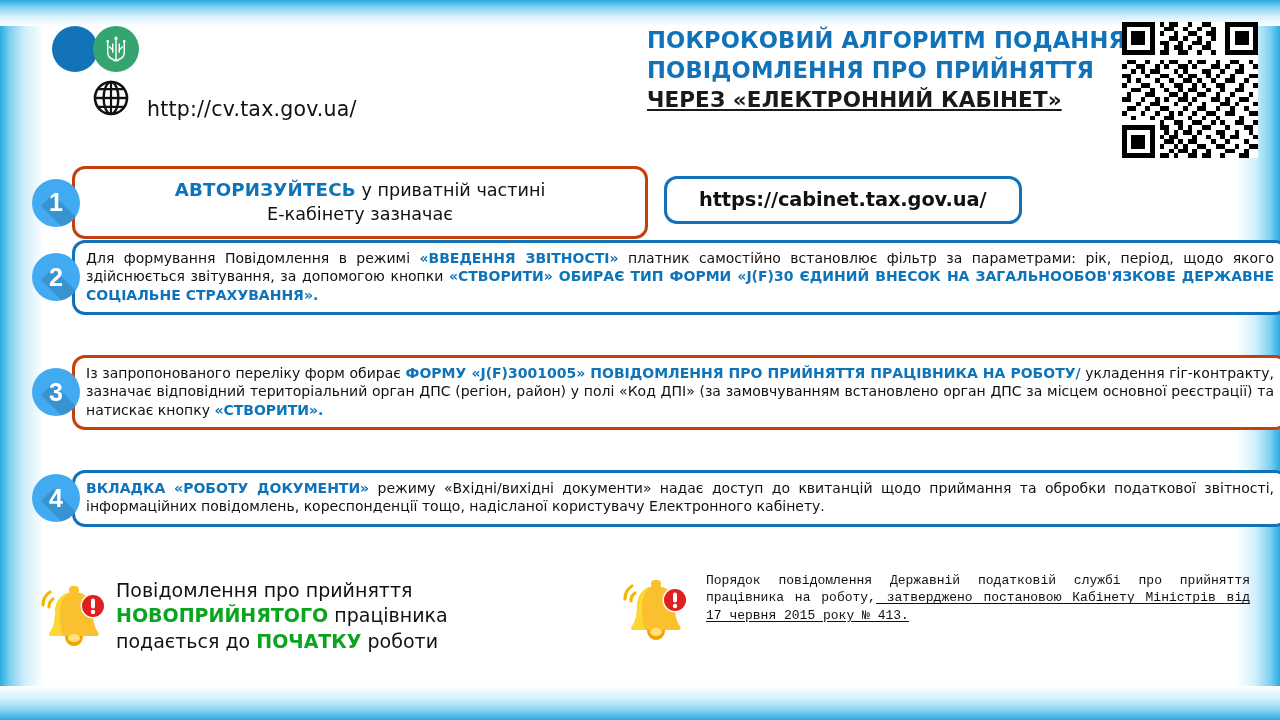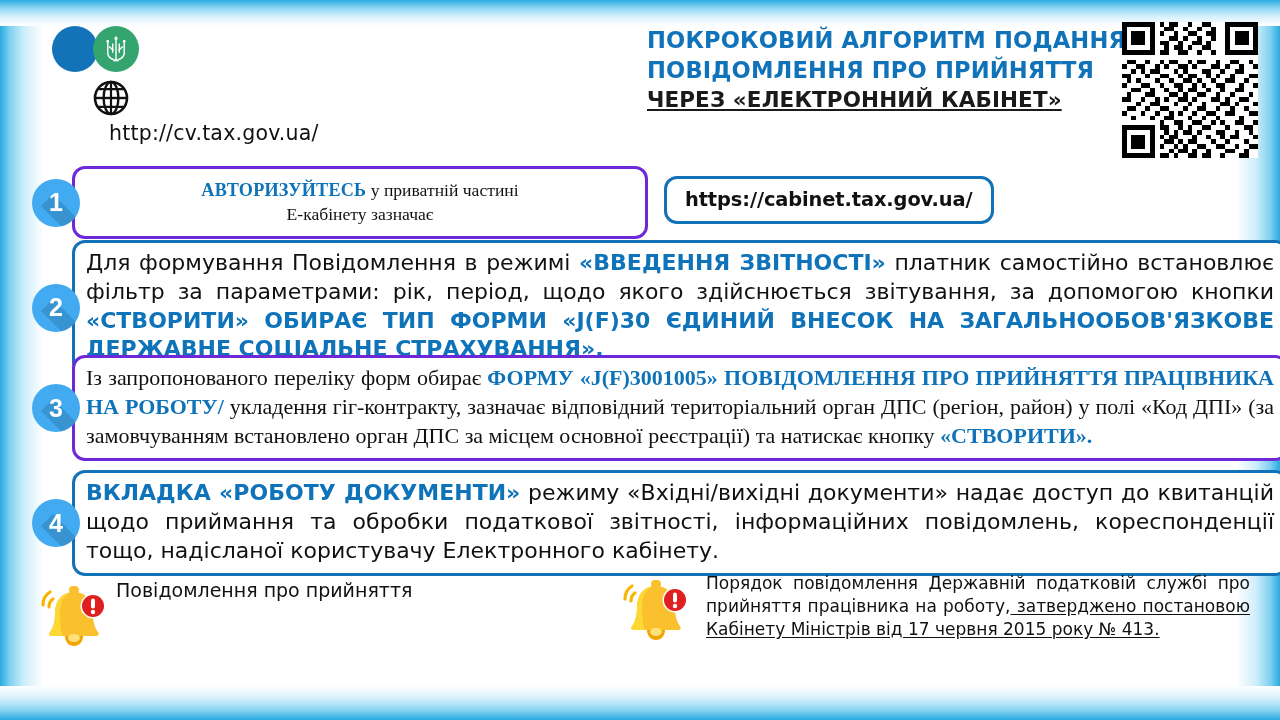--- a/index.html
+++ b/index.html
@@ -64,22 +64,22 @@
     margin-left: 14px;
     font-size: 20.5px;
     line-height: 1.24;
     color: #111;
     white-space: nowrap;
     letter-spacing: .1px;
   }
   .org-line2 { padding-left: 10px; letter-spacing: .9px; }
 
   .site-row {
-    display: flex; align-items: flex-start;
-    margin-top: 7px; margin-left: 40px; flex-direction: column;
+    display: flex; align-items: flex-end;
+    margin-top: 7px; margin-left: 40px;
   }
   .site-url {
     margin-left: 17px;
     font-size: 20.5px;
     color: #111;
     letter-spacing: .2px;
   }
 
   .title-block {
     position: absolute;
@@ -137,25 +137,25 @@
     font-weight: bold;
     line-height: 1;
     font-family: "Liberation Sans", sans-serif;
   }
 
   .box {
     background: #fff;
     border-radius: 13px;
     position: relative;
   }
-  .box.green { border: 3px solid #6d28d9; font-family: Liberation Serif, serif; }
+  .box.green { border: 3px solid #c2410c; }
   .box.blue  { border: 3px solid #1272b8; }
 
   .box-text {
-    font-size: 22px;
+    font-size: 14px;
     line-height: 1.31;
     color: #111;
     text-align: justify;
     text-align-last: left;
   }
   .b-blue { color: #0f73b9; font-weight: bold; }
   .b-blue-caps { color: #0f73b9; font-weight: bold; }
 
   
   #step1 { left: 32px; top: 166px; }
@@ -164,21 +164,21 @@
     width: 576px;
     padding: 9px 12px 10px;
     text-align: center;
   }
   #step1 .s1-line { font-size: 17.6px; line-height: 1.34; color: #111; }
   #step1 .s1-em { color: #0f73b9; font-weight: bold; font-size: 18.2px; letter-spacing: .2px; }
 
   #url-box {
     position: absolute;
     left: 664px; top: 176px;
-    padding: 9px 18px 10px;
+    padding: 9px 32px 10px;
     border: 3px solid #1272b8;
     border-radius: 13px;
     background: #fff;
     font-size: 19.4px;
     font-weight: bold;
     color: #111;
     letter-spacing: -.1px;
   }
 
   
@@ -202,24 +202,25 @@
   .bell svg { display: block; width: 72px; height: 78px; }
 
   .note-text {
     margin-left: 6px;
     font-size: 19px;
     line-height: 1.33;
     color: #111;
   }
   #note-right .note-text {
     margin-left: 14px;
-    font-size: 17px;
+    font-size: 13px;
     line-height: 1.34;
     text-align: justify;
     text-align-last: left;
+    font-family: Liberation Mono, monospace;
   }
   .g-bold { color: #0aa51e; font-weight: bold; }
   .u-line { text-decoration: underline; text-underline-offset: 2px; }
 </style>
 </head>
 <body>
 
 <div id="poster">
 
   <div class="frame-edge frame-left"></div>
@@ -554,20 +555,26 @@
           <path d="M27 58 c0 6 4 10 9 10 s9-4 9-10z" fill="#f0a500"></path>
           <ellipse cx="36" cy="60" rx="6" ry="4" fill="#fde27a"></ellipse>
           <circle cx="55" cy="28" r="12.5" fill="#ffffff"></circle>
           <circle cx="55" cy="28" r="11" fill="#e02020"></circle>
           <rect x="53" y="20.5" width="4" height="10" rx="2" fill="#ffffff"></rect>
           <circle cx="55" cy="34" r="2.2" fill="#ffffff"></circle>
         </svg>
       </div>
       <div class="note-text">
         <div>Повідомлення про прийняття</div>
+        <div>
+          <span class="g-bold">НОВОПРИЙНЯТОГО</span><span> працівника</span>
+        </div>
+        <div>
+          <span>подається до </span><span class="g-bold">ПОЧАТКУ</span><span> роботи</span>
+        </div>
       </div>
     </div>
 
     <div class="note" id="note-right">
       <div class="bell">
         <svg viewBox="0 0 72 78" aria-hidden="true">
           <g stroke="#f7b500" stroke-width="3.2" fill="none" stroke-linecap="round">
             <path d="M12 14 C7 17 5 22 5 27"></path>
             <path d="M15 21 C12 23 11 26 11 29"></path>
           </g>

